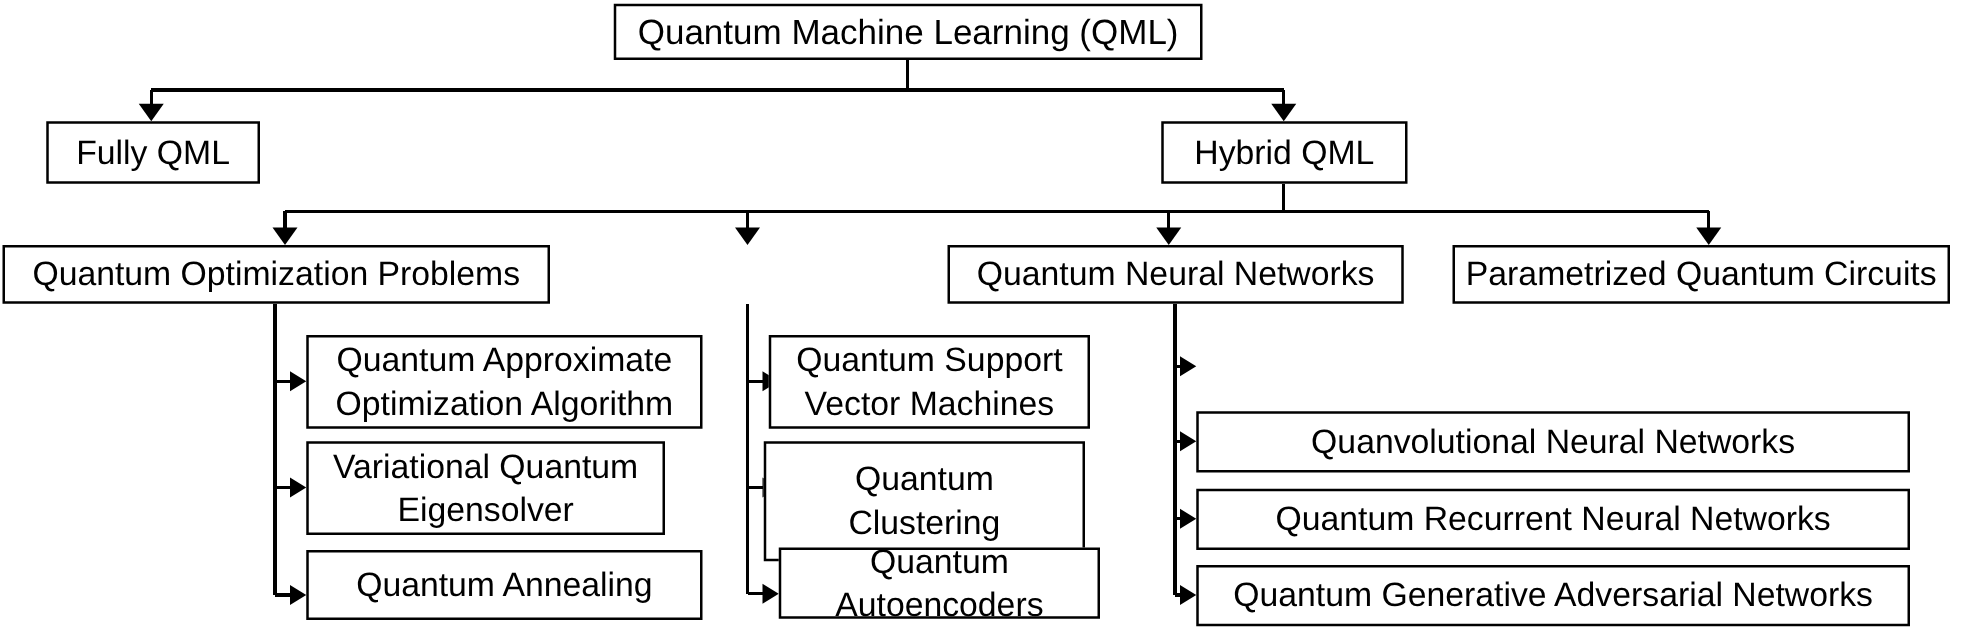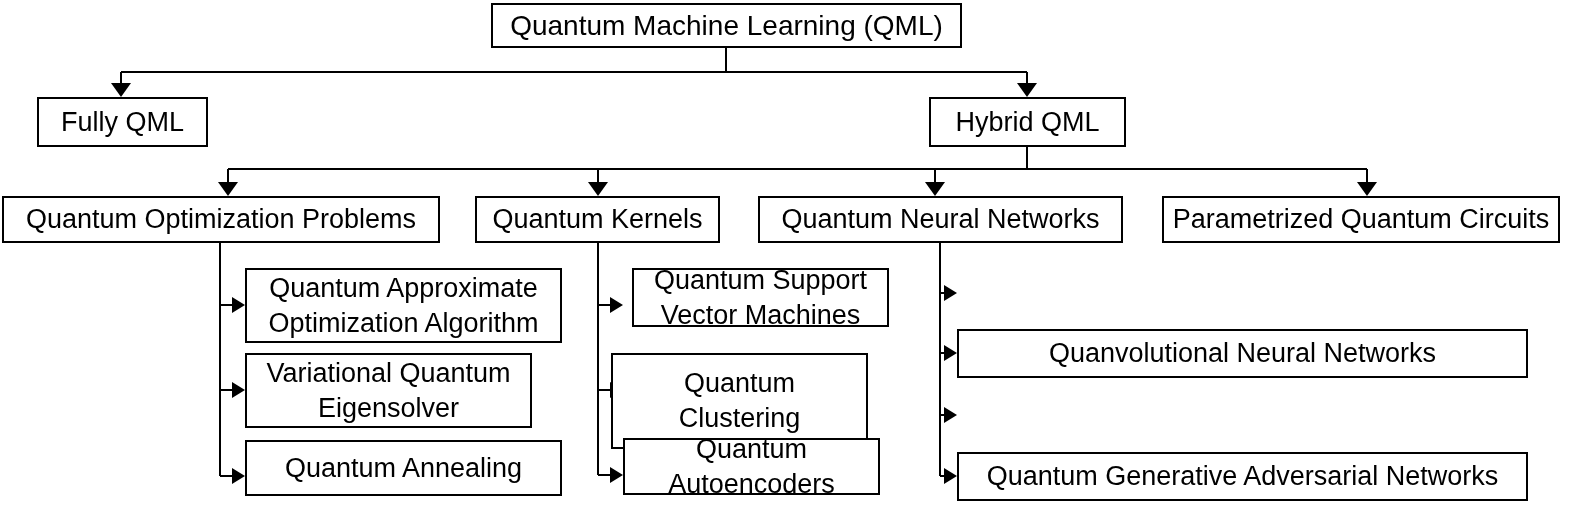--- a/index.html
+++ b/index.html
@@ -92,23 +92,20 @@
   </div>
 
   <div class="node single" style="left:929px;top:97px;width:197px;height:50px">
     <span class="lbl">Hybrid QML</span>
   </div>
 
   <div class="node single" style="left:2px;top:196px;width:438px;height:47px">
     <span class="lbl">Quantum Optimization Problems</span>
   </div>
 
-  <div class="node single" style="left:475px;top:196px;width:245px;height:47px">
-    <span class="lbl">Quantum Kernels</span>
-  </div>
 
   <div class="node single" style="left:758px;top:196px;width:365px;height:47px">
     <span class="lbl">Quantum Neural Networks</span>
   </div>
 
   <div class="node single" style="left:1162px;top:196px;width:398px;height:47px">
     <span class="lbl">Parametrized Quantum Circuits</span>
   </div>
 
   <div class="node" style="left:245px;top:268px;width:317px;height:75px">
@@ -116,35 +113,38 @@
   </div>
 
   <div class="node" style="left:245px;top:353px;width:287px;height:75px">
     <span class="lbl">Variational Quantum Eigensolver</span>
   </div>
 
   <div class="node single" style="left:245px;top:440px;width:317px;height:56px">
     <span class="lbl">Quantum Annealing</span>
   </div>
 
-  <div class="node" style="left:632px;top:268px;width:257px;height:59px">
+  <div class="node" style="left:615px;top:268px;width:257px;height:75px">
     <span class="lbl">Quantum Support Vector Machines</span>
   </div>
 
   <div class="node" style="left:611px;top:353px;width:257px;height:96px">
     <span class="lbl narrow">Quantum Clustering</span>
   </div>
 
   <div class="node" style="left:623px;top:438px;width:257px;height:57px">
     <span class="lbl narrow">Quantum Autoencoders</span>
   </div>
 
 
   <div class="node single" style="left:957px;top:329px;width:571px;height:49px">
     <span class="lbl">Quanvolutional Neural Networks</span>
   </div>
 
+  <div class="node single" style="left:957px;top:391px;width:571px;height:49px">
+    <span class="lbl">Quantum Recurrent Neural Networks</span>
+  </div>
 
   <div class="node single" style="left:957px;top:452px;width:571px;height:49px">
     <span class="lbl">Quantum Generative Adversarial Networks</span>
   </div>
 
 </div>
 
 </body></html>

